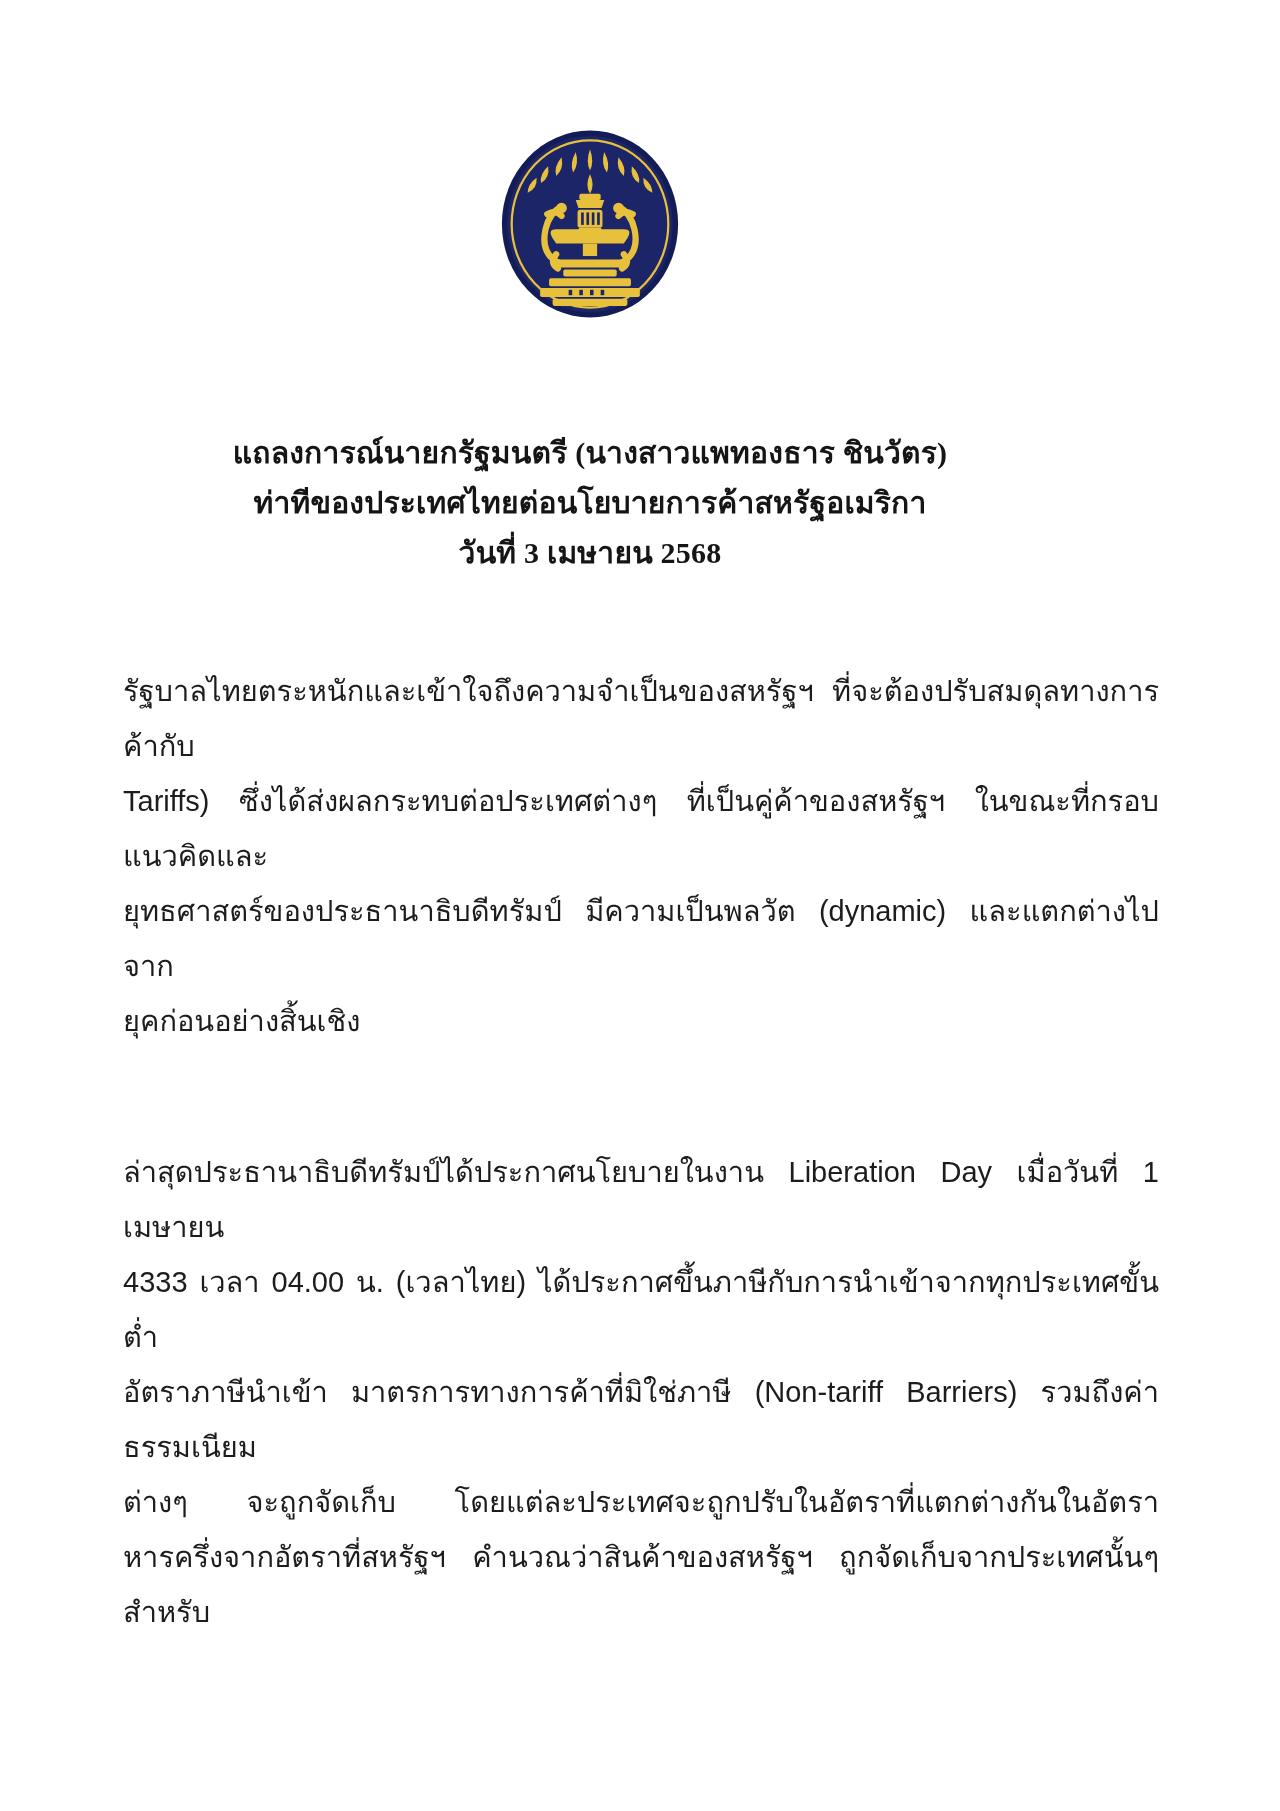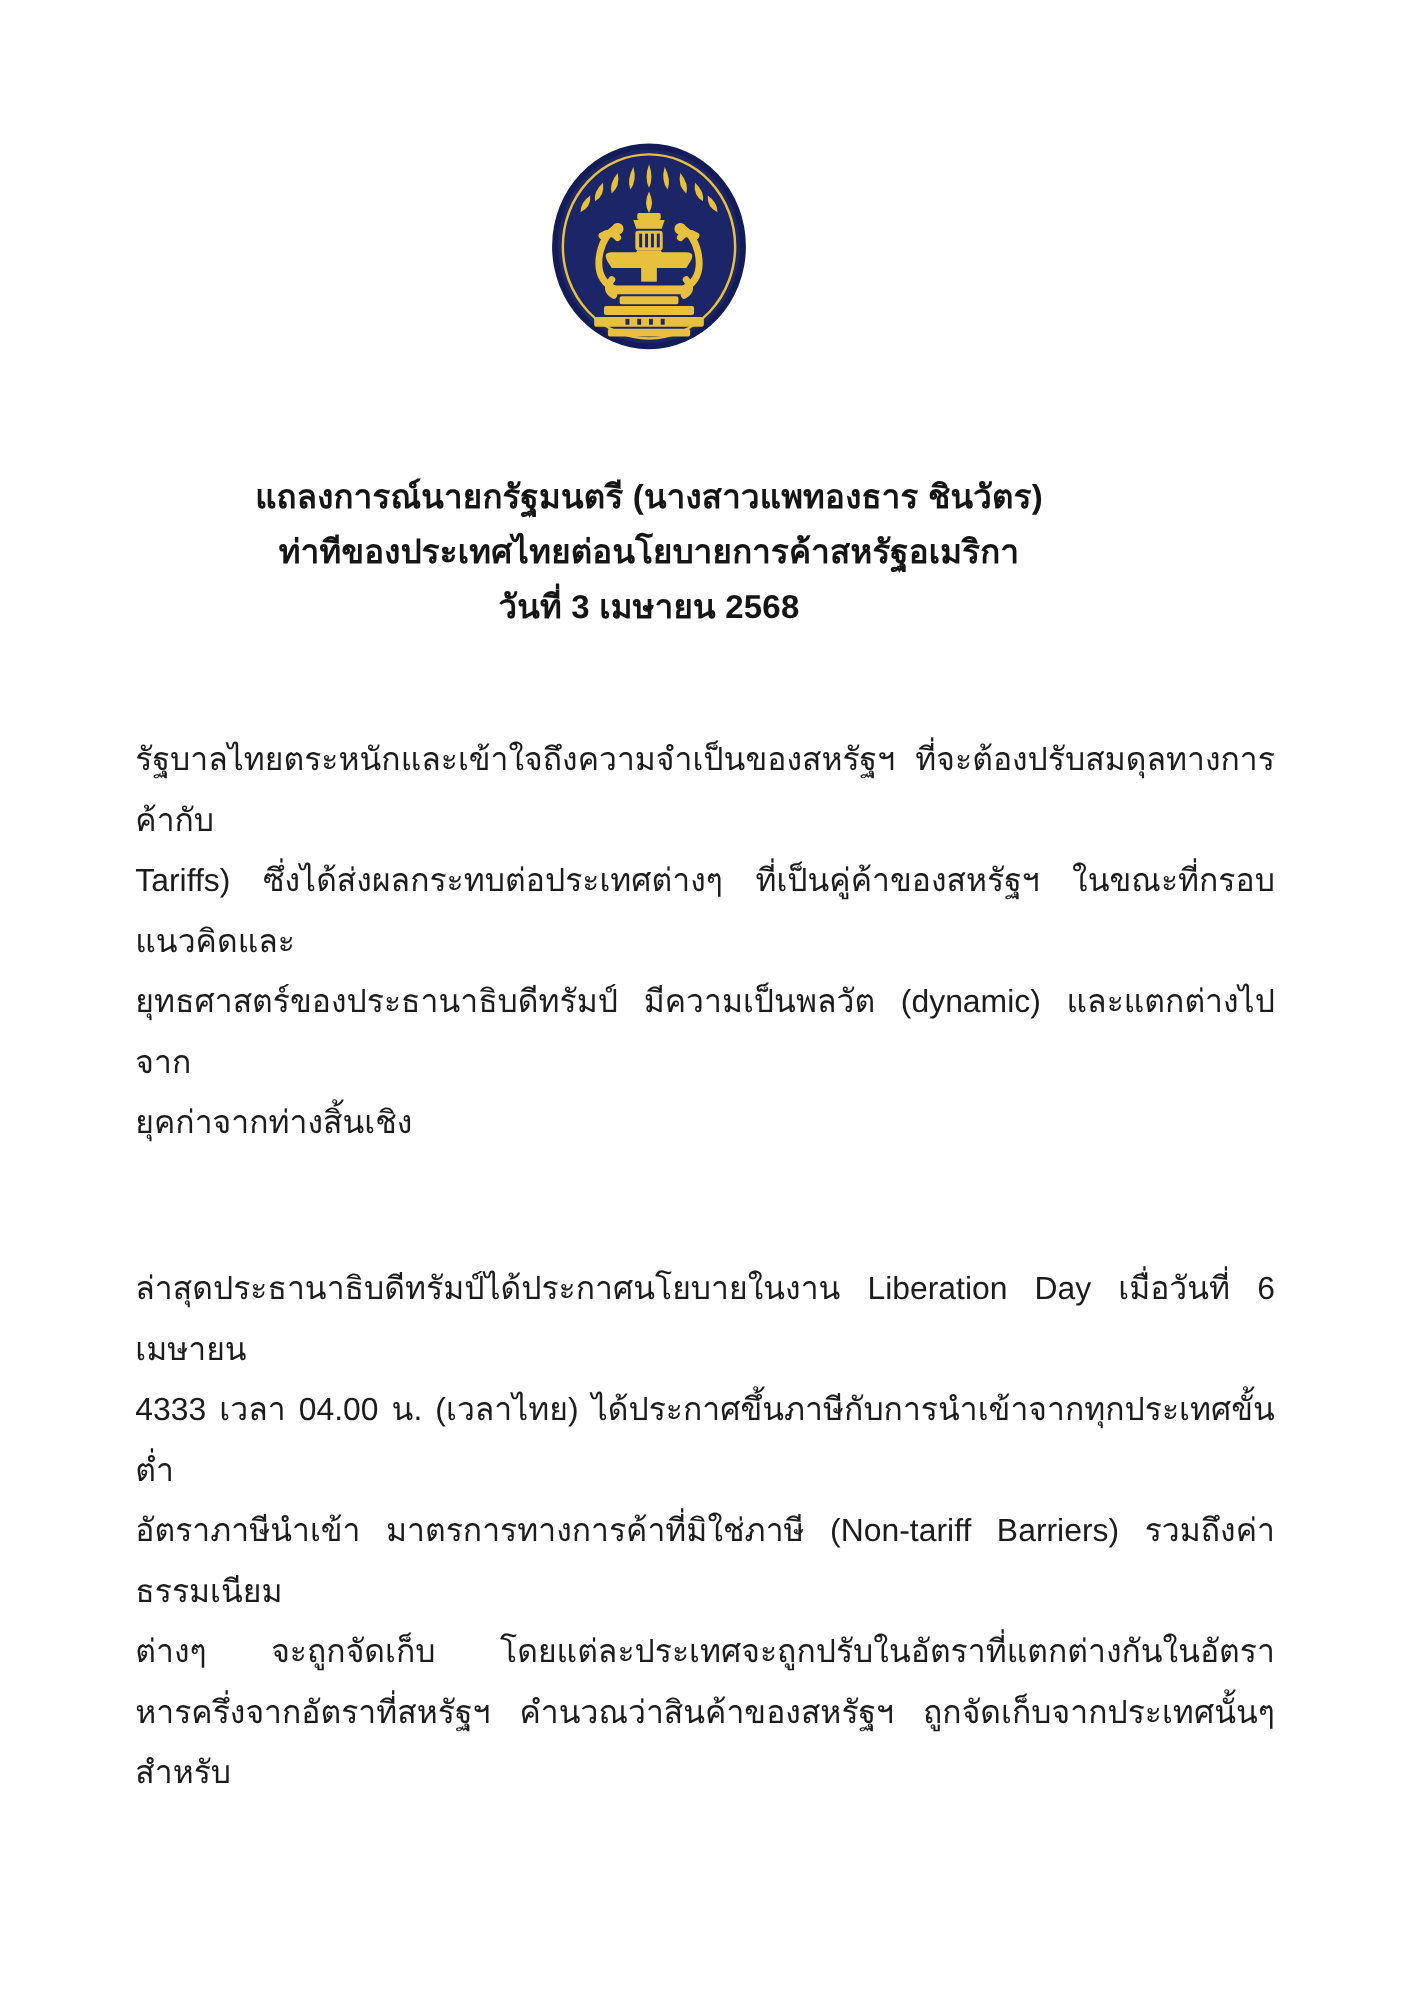--- a/index.html
+++ b/index.html
@@ -16,20 +16,21 @@
   .page {
     position: relative;
     width: 1280px;
     height: 1811px;
     background: #ffffff;
     overflow: hidden;
   }
   .header {
     width: 1180px;
     text-align: center;
+    font-family: Liberation Serif, serif;
   }
   .seal-wrap {
     padding-top: 126px;
     line-height: 0;
   }
   .seal {
     width: 178px;
     height: 196px;
     display: inline-block;
   }
@@ -138,25 +139,25 @@
     </div>
 
   </div>
 
   <div class="content">
 
     <div class="para-1">
       <div class="bline">รัฐบาลไทยตระหนักและเข้าใจถึงความจำเป็นของสหรัฐฯ ที่จะต้องปรับสมดุลทางการค้ากับ</div>
       <div class="bline">Tariffs) ซึ่งได้ส่งผลกระทบต่อประเทศต่างๆ ที่เป็นคู่ค้าของสหรัฐฯ ในขณะที่กรอบแนวคิดและ</div>
       <div class="bline">ยุทธศาสตร์ของประธานาธิบดีทรัมป์ มีความเป็นพลวัต (dynamic) และแตกต่างไปจาก</div>
-      <div class="bline last">ยุคก่าจากท่างสิ้นเชิง</div>
+      <div class="bline last">ยุคก่อนอย่างสิ้นเชิง</div>
     </div>
 
     <div class="para-2">
-      <div class="bline">ล่าสุดประธานาธิบดีทรัมป์ได้ประกาศนโยบายในงาน Liberation Day เมื่อวันที่ 6 เมษายน</div>
+      <div class="bline">ล่าสุดประธานาธิบดีทรัมป์ได้ประกาศนโยบายในงาน Liberation Day เมื่อวันที่ 1 เมษายน</div>
       <div class="bline">4333 เวลา 04.00 น. (เวลาไทย) ได้ประกาศขึ้นภาษีกับการนำเข้าจากทุกประเทศขั้นต่ำ</div>
       <div class="bline">อัตราภาษีนำเข้า มาตรการทางการค้าที่มิใช่ภาษี (Non-tariff Barriers) รวมถึงค่าธรรมเนียม</div>
       <div class="bline">ต่างๆ จะถูกจัดเก็บ โดยแต่ละประเทศจะถูกปรับในอัตราที่แตกต่างกันในอัตรา</div>
       <div class="bline">หารครึ่งจากอัตราที่สหรัฐฯ คำนวณว่าสินค้าของสหรัฐฯ ถูกจัดเก็บจากประเทศนั้นๆ สำหรับ</div>
 
     </div>
 
   </div>
 
 </div>

